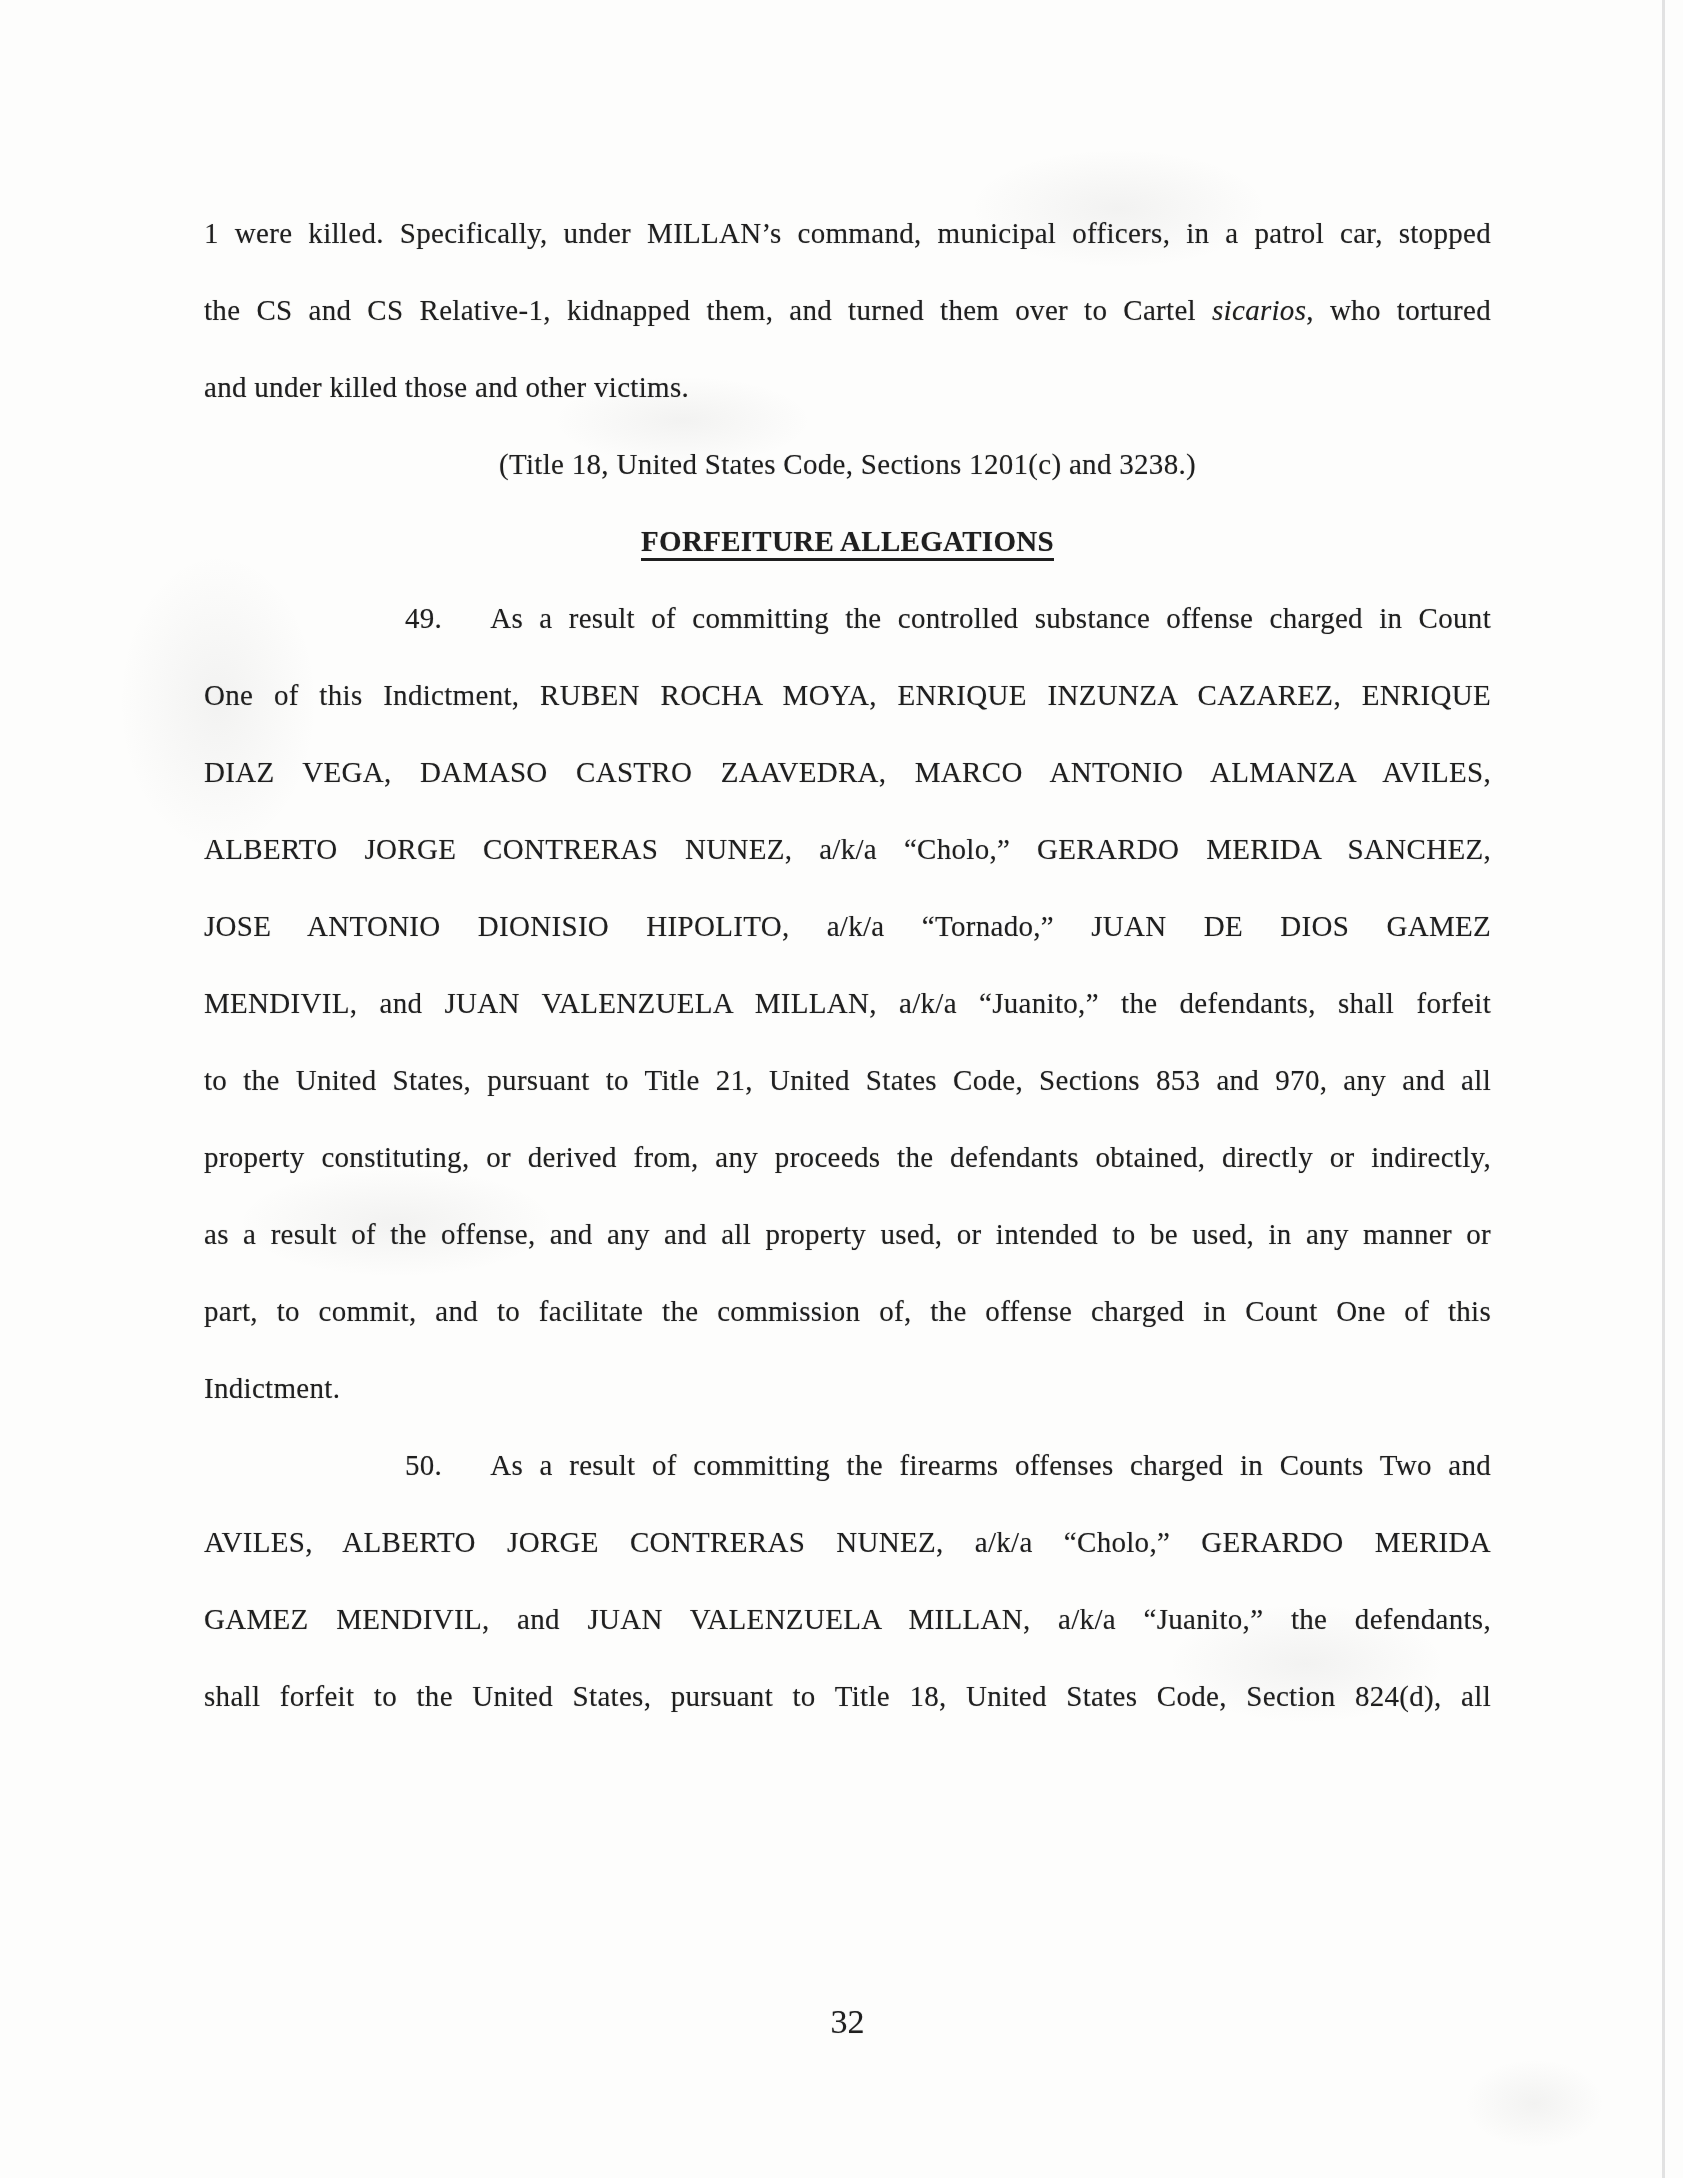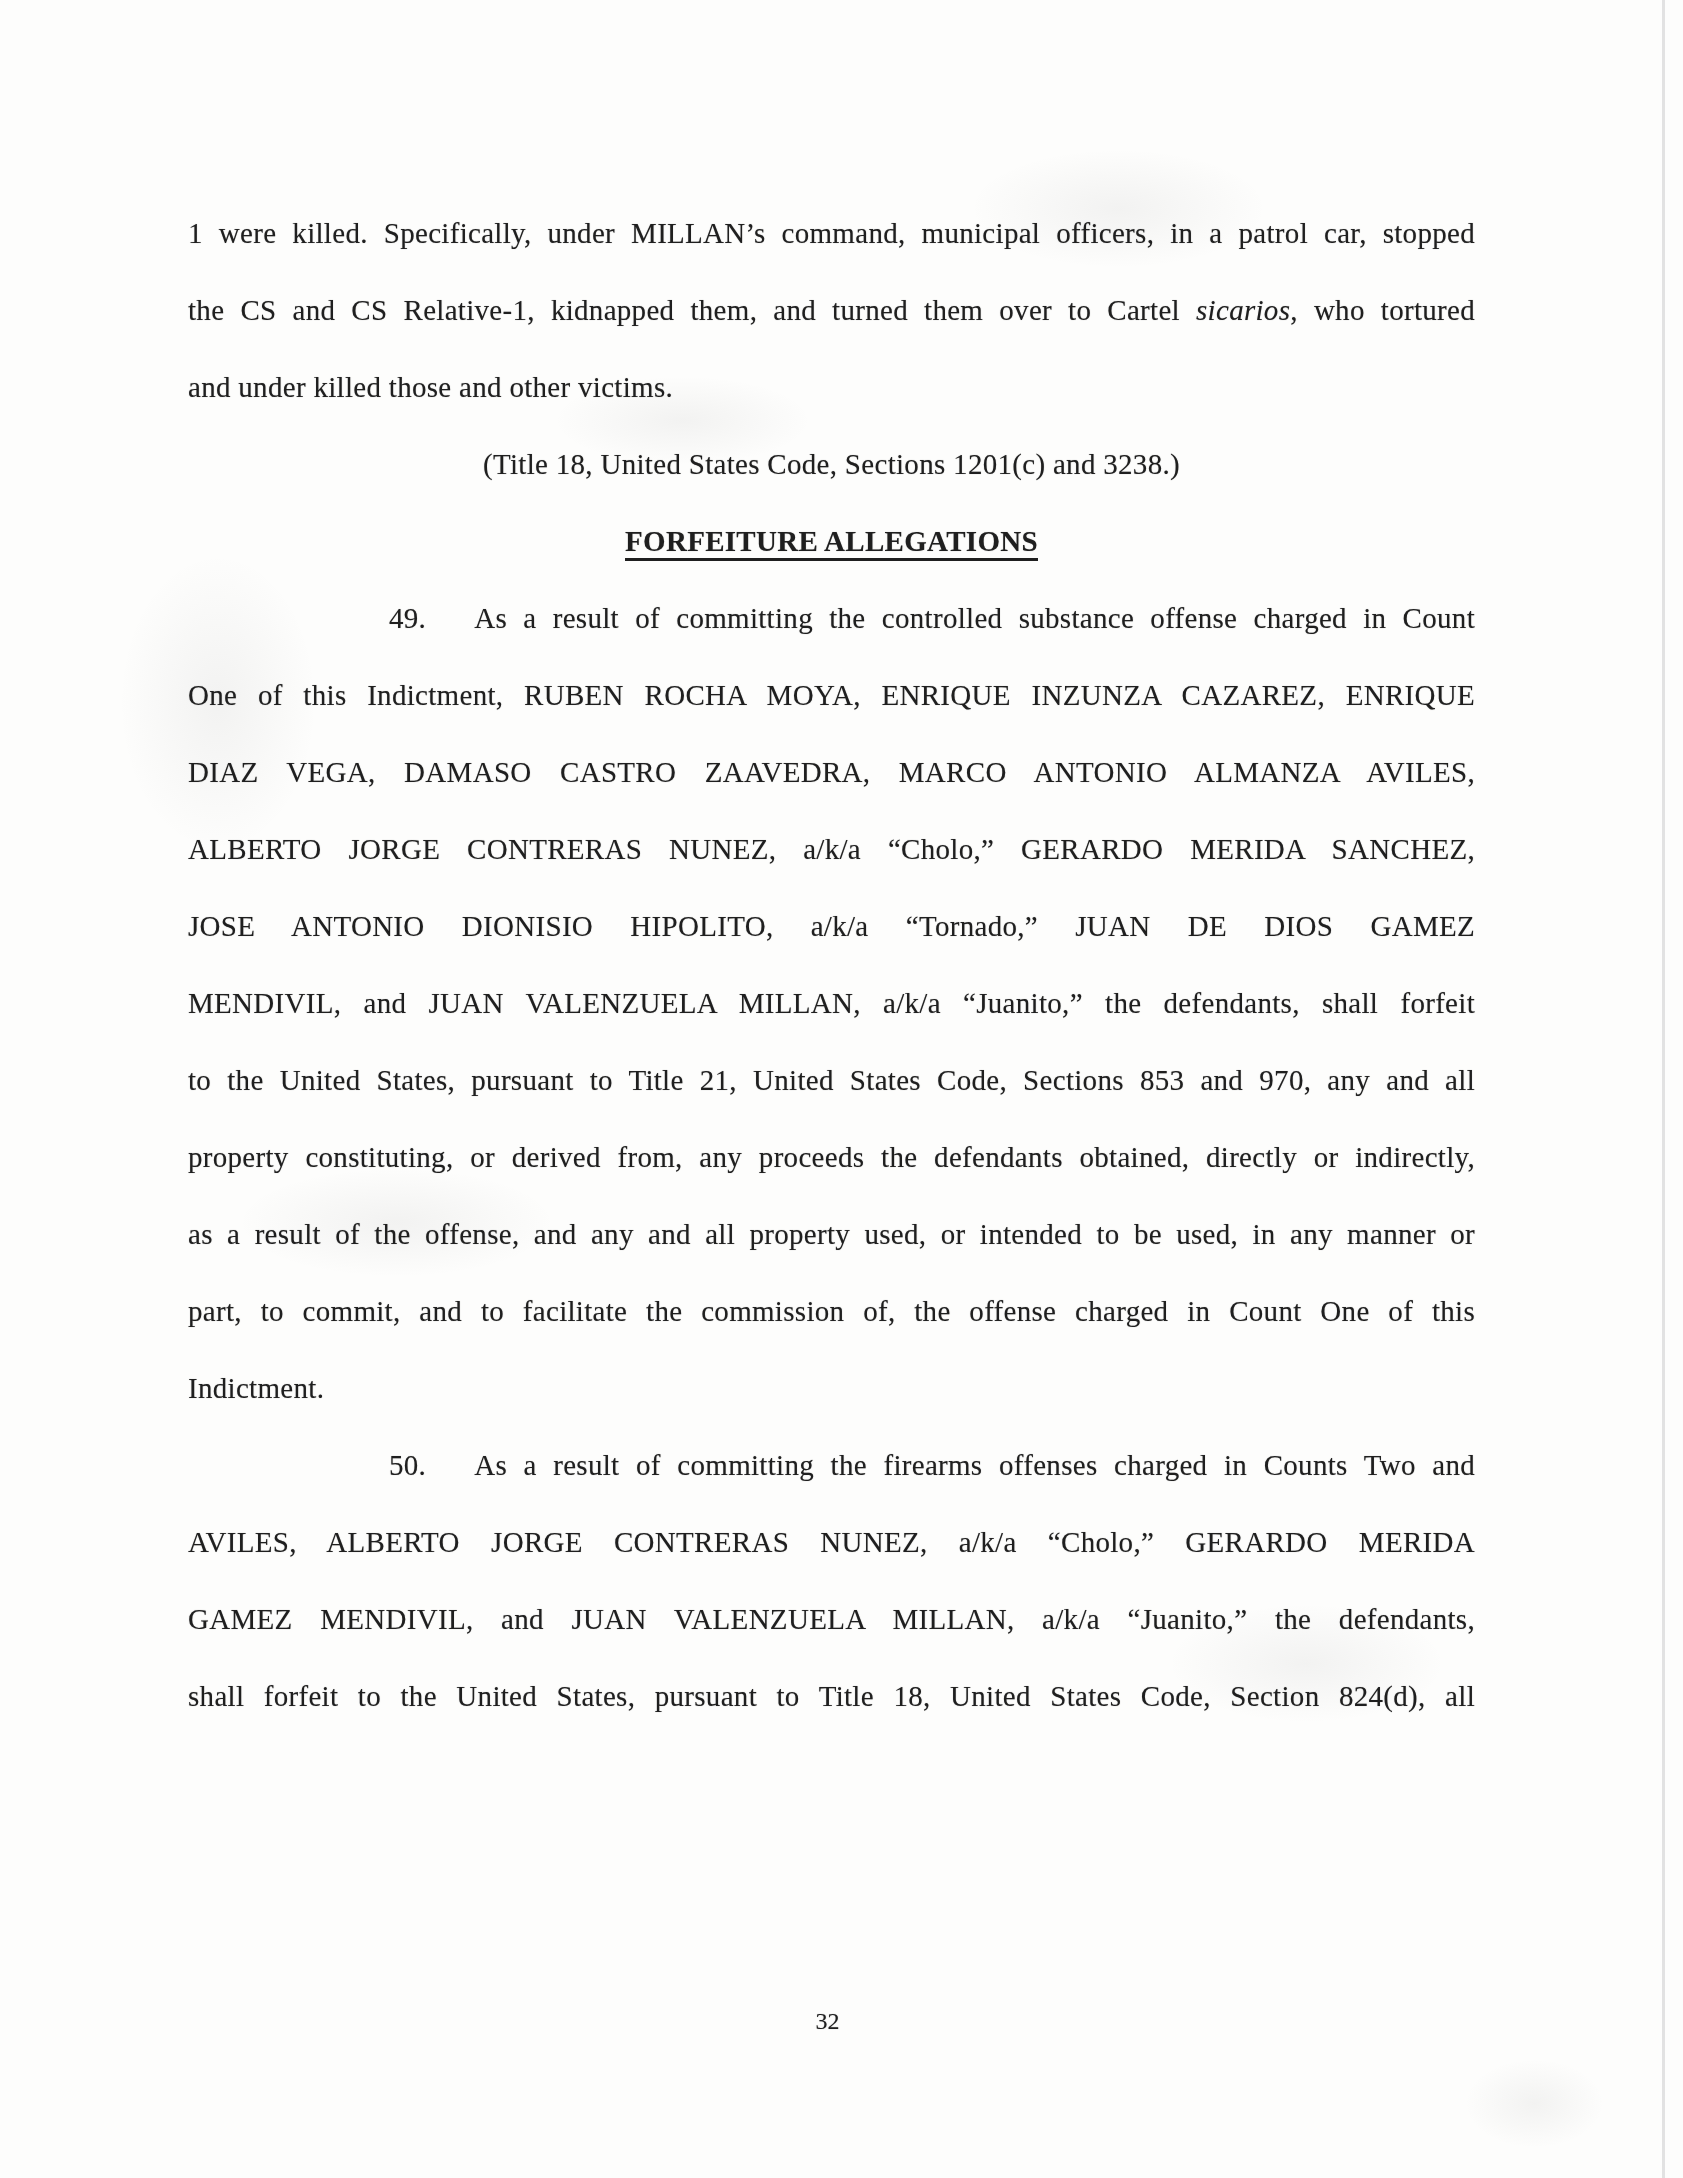--- a/index.html
+++ b/index.html
@@ -7,38 +7,38 @@
     width:1683px;height:2178px;position:relative;
     background:#ffffff;
     font-family:"Liberation Serif","DejaVu Serif",serif;
   }
   .page{
     position:absolute;inset:0;overflow:hidden;
     background:var(--paper,#fdfdfc);
     color:var(--ink,#1f1f1f);
   }
   .content{
-    position:absolute;left:188px;top:195px;width:1287px;
+    position:absolute;left:204px;top:195px;width:1287px;
   }
   .line{
     height:77px;line-height:77px;font-size:29px;letter-spacing:0.3px;
     text-shadow:0 0 1px rgba(25,25,25,0.38);
     overflow:visible;
   }
   .justify{text-align:justify;text-align-last:justify;}
   .center{text-align:left;text-align-last:center;}
   .left{text-align:left;text-align-last:left;}
   .seg.i{font-style:italic;}
   .seg.b{font-weight:700;}
   .seg.u{text-decoration:underline;text-decoration-thickness:3px;text-underline-offset:7px;}
   .tab-indent{display:inline-block;width:201px;height:1px;}
   .tab-gap{display:inline-block;width:48px;height:1px;}
   .page-number{
-    position:absolute;left:184px;width:1287px;top:1992px;
-    text-align:center;font-size:24px;line-height:59px;
+    position:absolute;left:204px;width:1287px;top:1992px;
+    text-align:center;font-size:34px;line-height:59px;
     text-shadow:0 0 1px rgba(25,25,25,0.38);
   }
   .edge-line{
     position:absolute;top:0;bottom:0;left:1662px;width:3px;
     background:var(--edge,#e2e2e2);
   }
   .smudge{
     position:absolute;border-radius:50%;
     background:radial-gradient(closest-side, rgba(70,70,70,0.06), rgba(70,70,70,0));
   }

